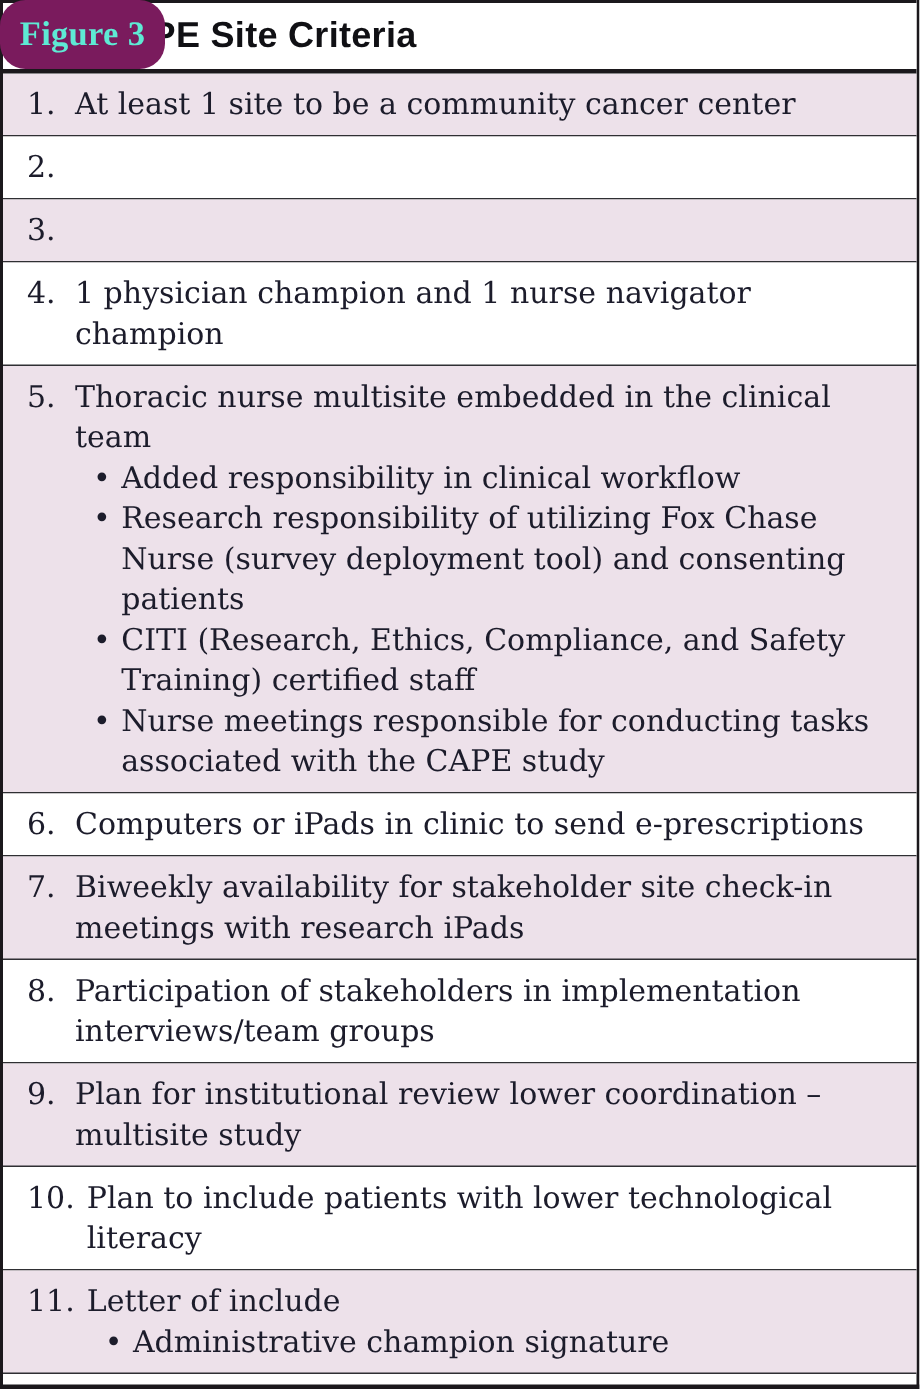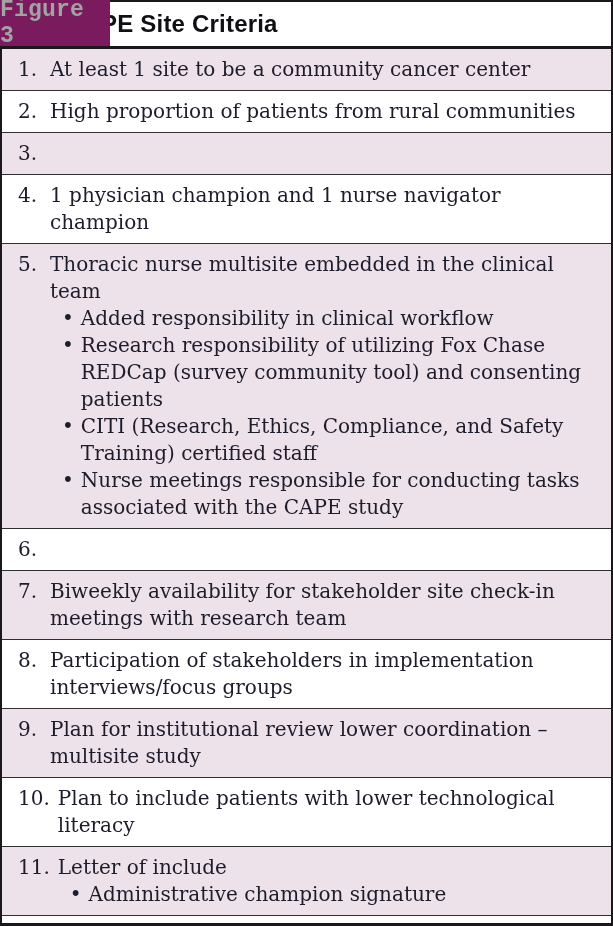--- a/index.html
+++ b/index.html
@@ -27,28 +27,29 @@
     background:#ffffff;
     display:flex;
     align-items:center;
   }
   .fig-label{
     position:absolute;
     left:-2px; top:-2px;
     height:46px;
     width:110px;
     background:#7a1b5d;
-    color:#a3a3a3;
-    font-family:Liberation Mono, monospace;
+    color:#5eead4;
+    font-family:Liberation Serif, serif;
     font-weight:bold;
     font-size:23px;
     display:flex;
     align-items:center;
     justify-content:center;
     letter-spacing:0.2px;
+    border-radius:17px;
   }
   .fig-title{
     margin-left:64px;
     font-family:"Liberation Sans","DejaVu Sans",sans-serif;
     font-weight:bold;
     font-size:24px;
     color:#101014;
     letter-spacing:0.2px;
   }
   
@@ -88,68 +89,68 @@
 
   <div class="rows" id="rows">
       <div class="row shaded">
         <span class="num">1.</span>
         <div class="body">
           <div class="txt">At least 1 site to be a community cancer center</div>
         </div>
       </div>
       <div class="row">
         <span class="num">2.</span>
-        <div class="body">
-          <div class="txt">High proportion of patients from rural communities</div>
-        </div>
       </div>
       <div class="row shaded">
         <span class="num">3.</span>
       </div>
       <div class="row">
         <span class="num">4.</span>
         <div class="body">
           <div class="txt">1 physician champion and 1 nurse navigator champion</div>
         </div>
       </div>
       <div class="row shaded">
         <span class="num">5.</span>
         <div class="body">
           <div class="txt">Thoracic nurse multisite embedded in the clinical team</div>
           <div class="bullet">
             <span class="dot">•</span>
             <span>Added responsibility in clinical workflow</span>
           </div>
           <div class="bullet">
             <span class="dot">•</span>
-            <span>Research responsibility of utilizing Fox Chase REDCap (survey community tool) and consenting patients</span>
+            <span>Research responsibility of utilizing Fox Chase Nurse (survey deployment tool) and consenting patients</span>
           </div>
           <div class="bullet">
             <span class="dot">•</span>
             <span>CITI (Research, Ethics, Compliance, and Safety Training) certified staff</span>
           </div>
           <div class="bullet">
             <span class="dot">•</span>
             <span>Nurse meetings responsible for conducting tasks associated with the CAPE study</span>
           </div>
         </div>
       </div>
       <div class="row">
         <span class="num">6.</span>
+        <div class="body">
+          <div class="txt">Computers or iPads in clinic to send e-prescriptions</div>
+        </div>
       </div>
       <div class="row shaded">
         <span class="num">7.</span>
         <div class="body">
-          <div class="txt">Biweekly availability for stakeholder site check-in meetings with research team</div>
+          <div class="txt">Biweekly availability for stakeholder site check-in meetings with research iPads</div>
         </div>
       </div>
       <div class="row">
         <span class="num">8.</span>
         <div class="body">
-          <div class="txt">Participation of stakeholders in implementation interviews/focus groups</div>
+          <div class="txt">Participation of stakeholders in implementation interviews/team groups</div>
         </div>
       </div>
       <div class="row shaded">
         <span class="num">9.</span>
         <div class="body">
           <div class="txt">Plan for institutional review lower coordination – multisite study</div>
         </div>
       </div>
       <div class="row">
         <span class="num">10.</span>

